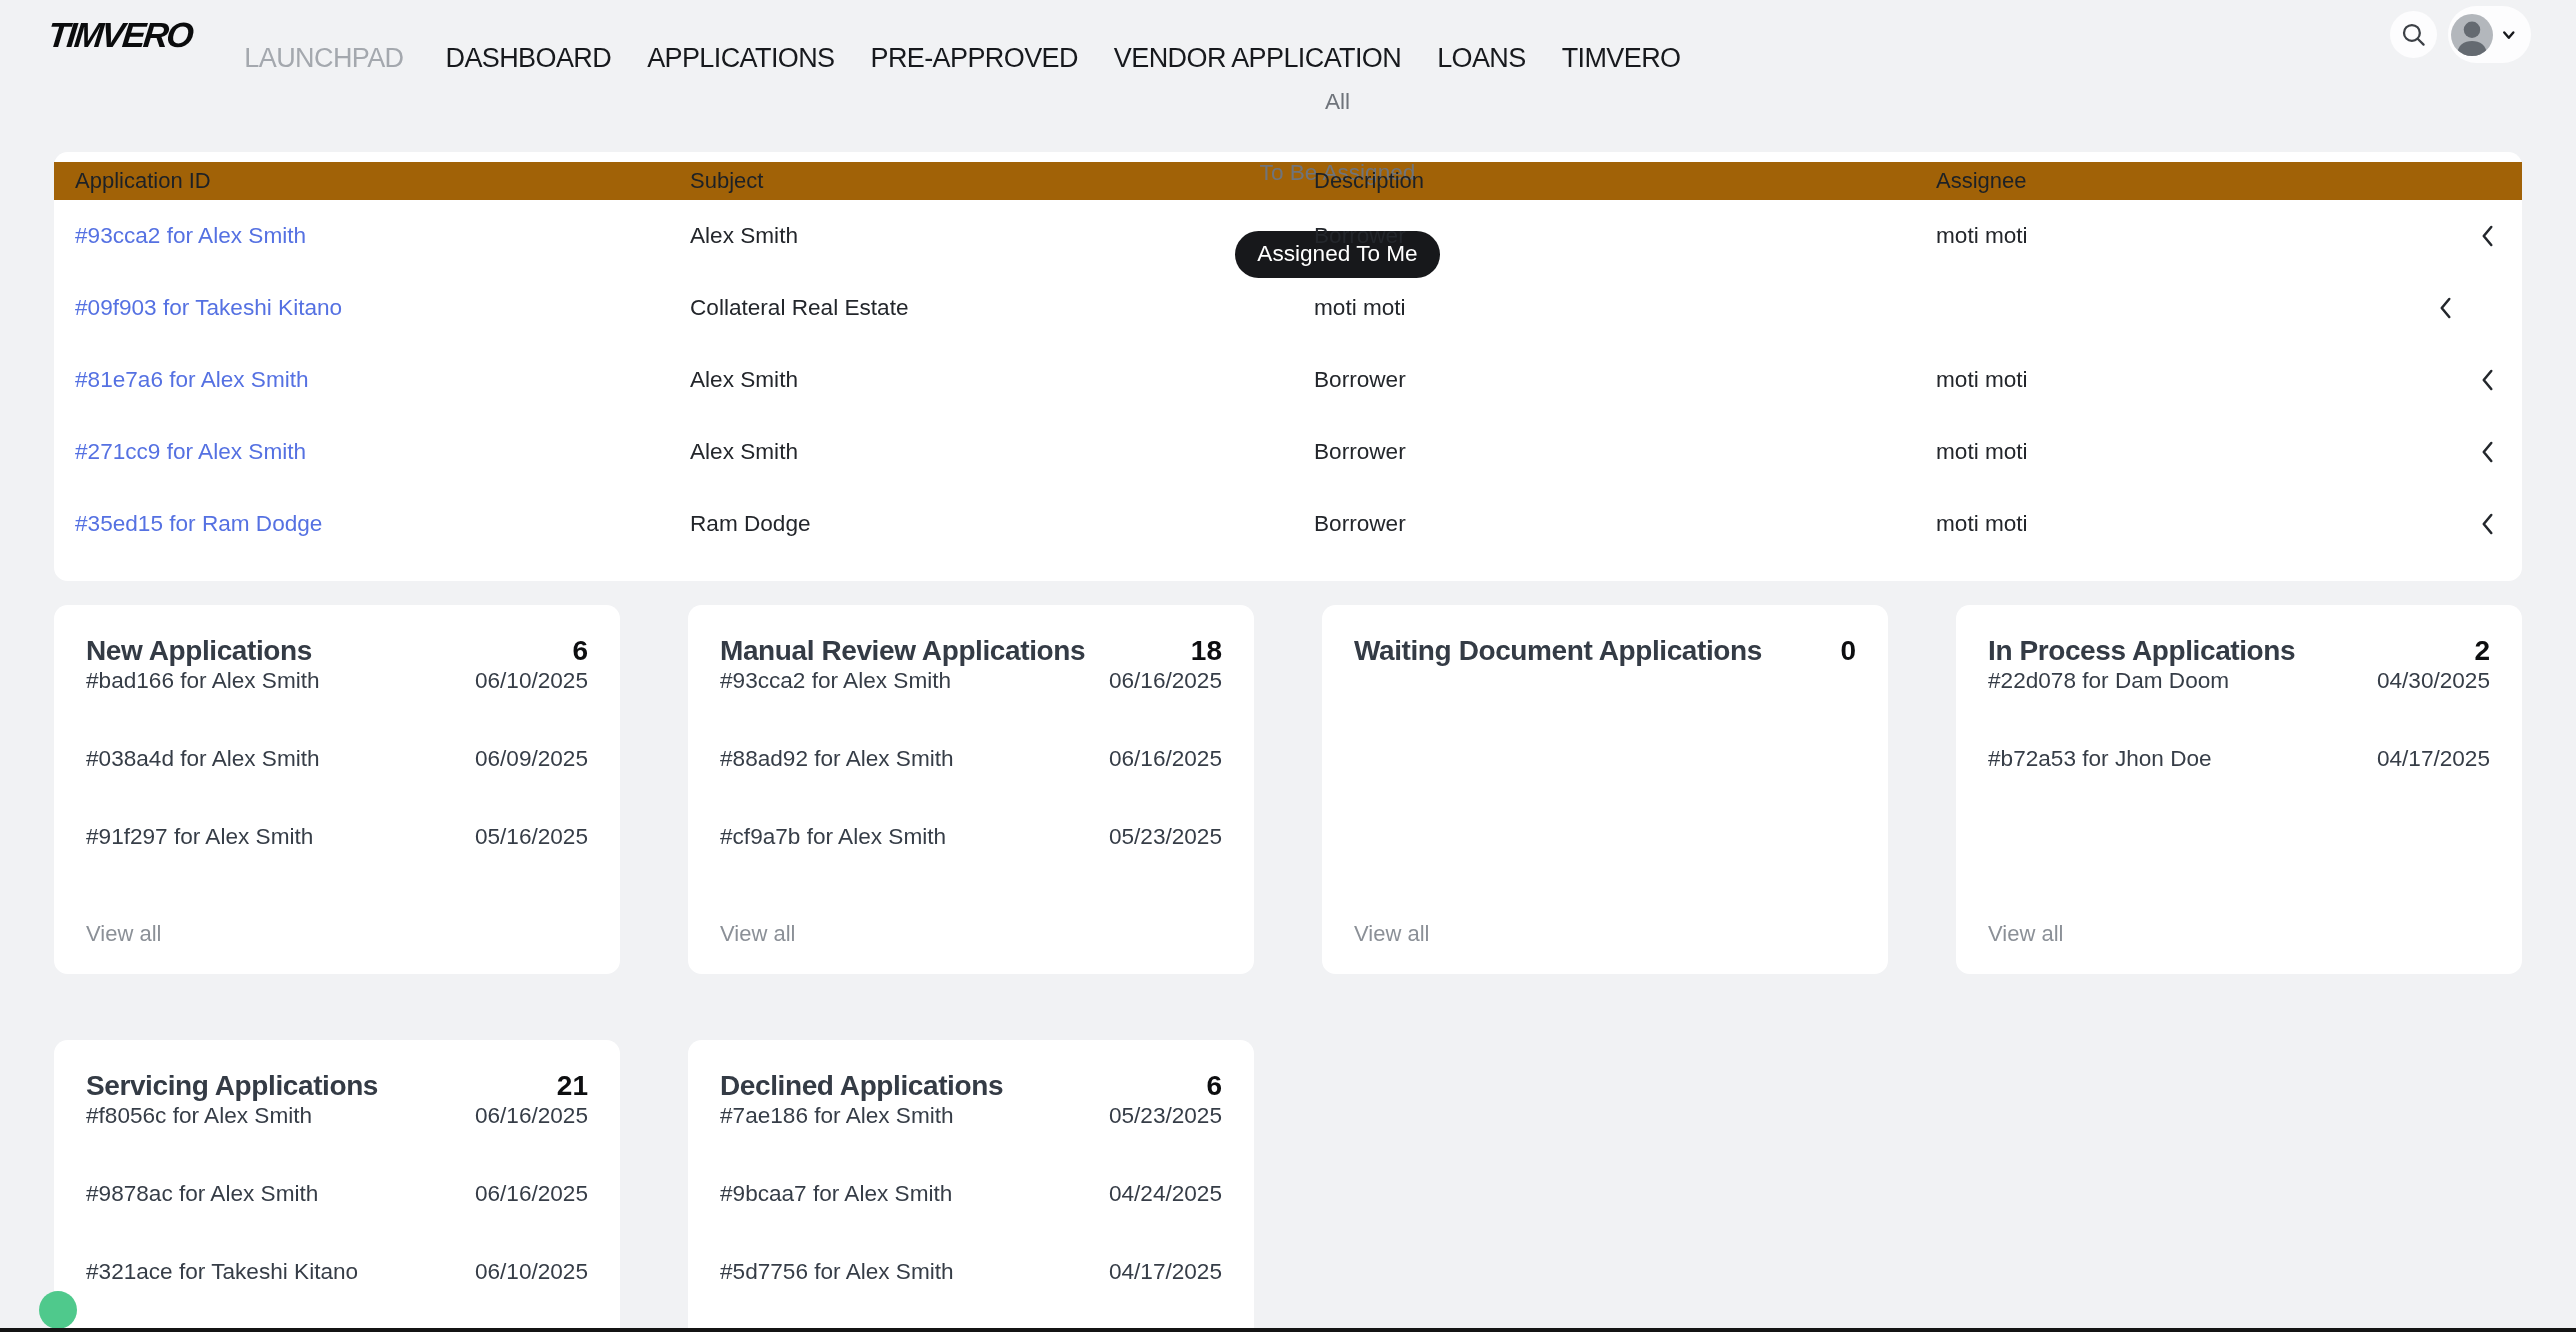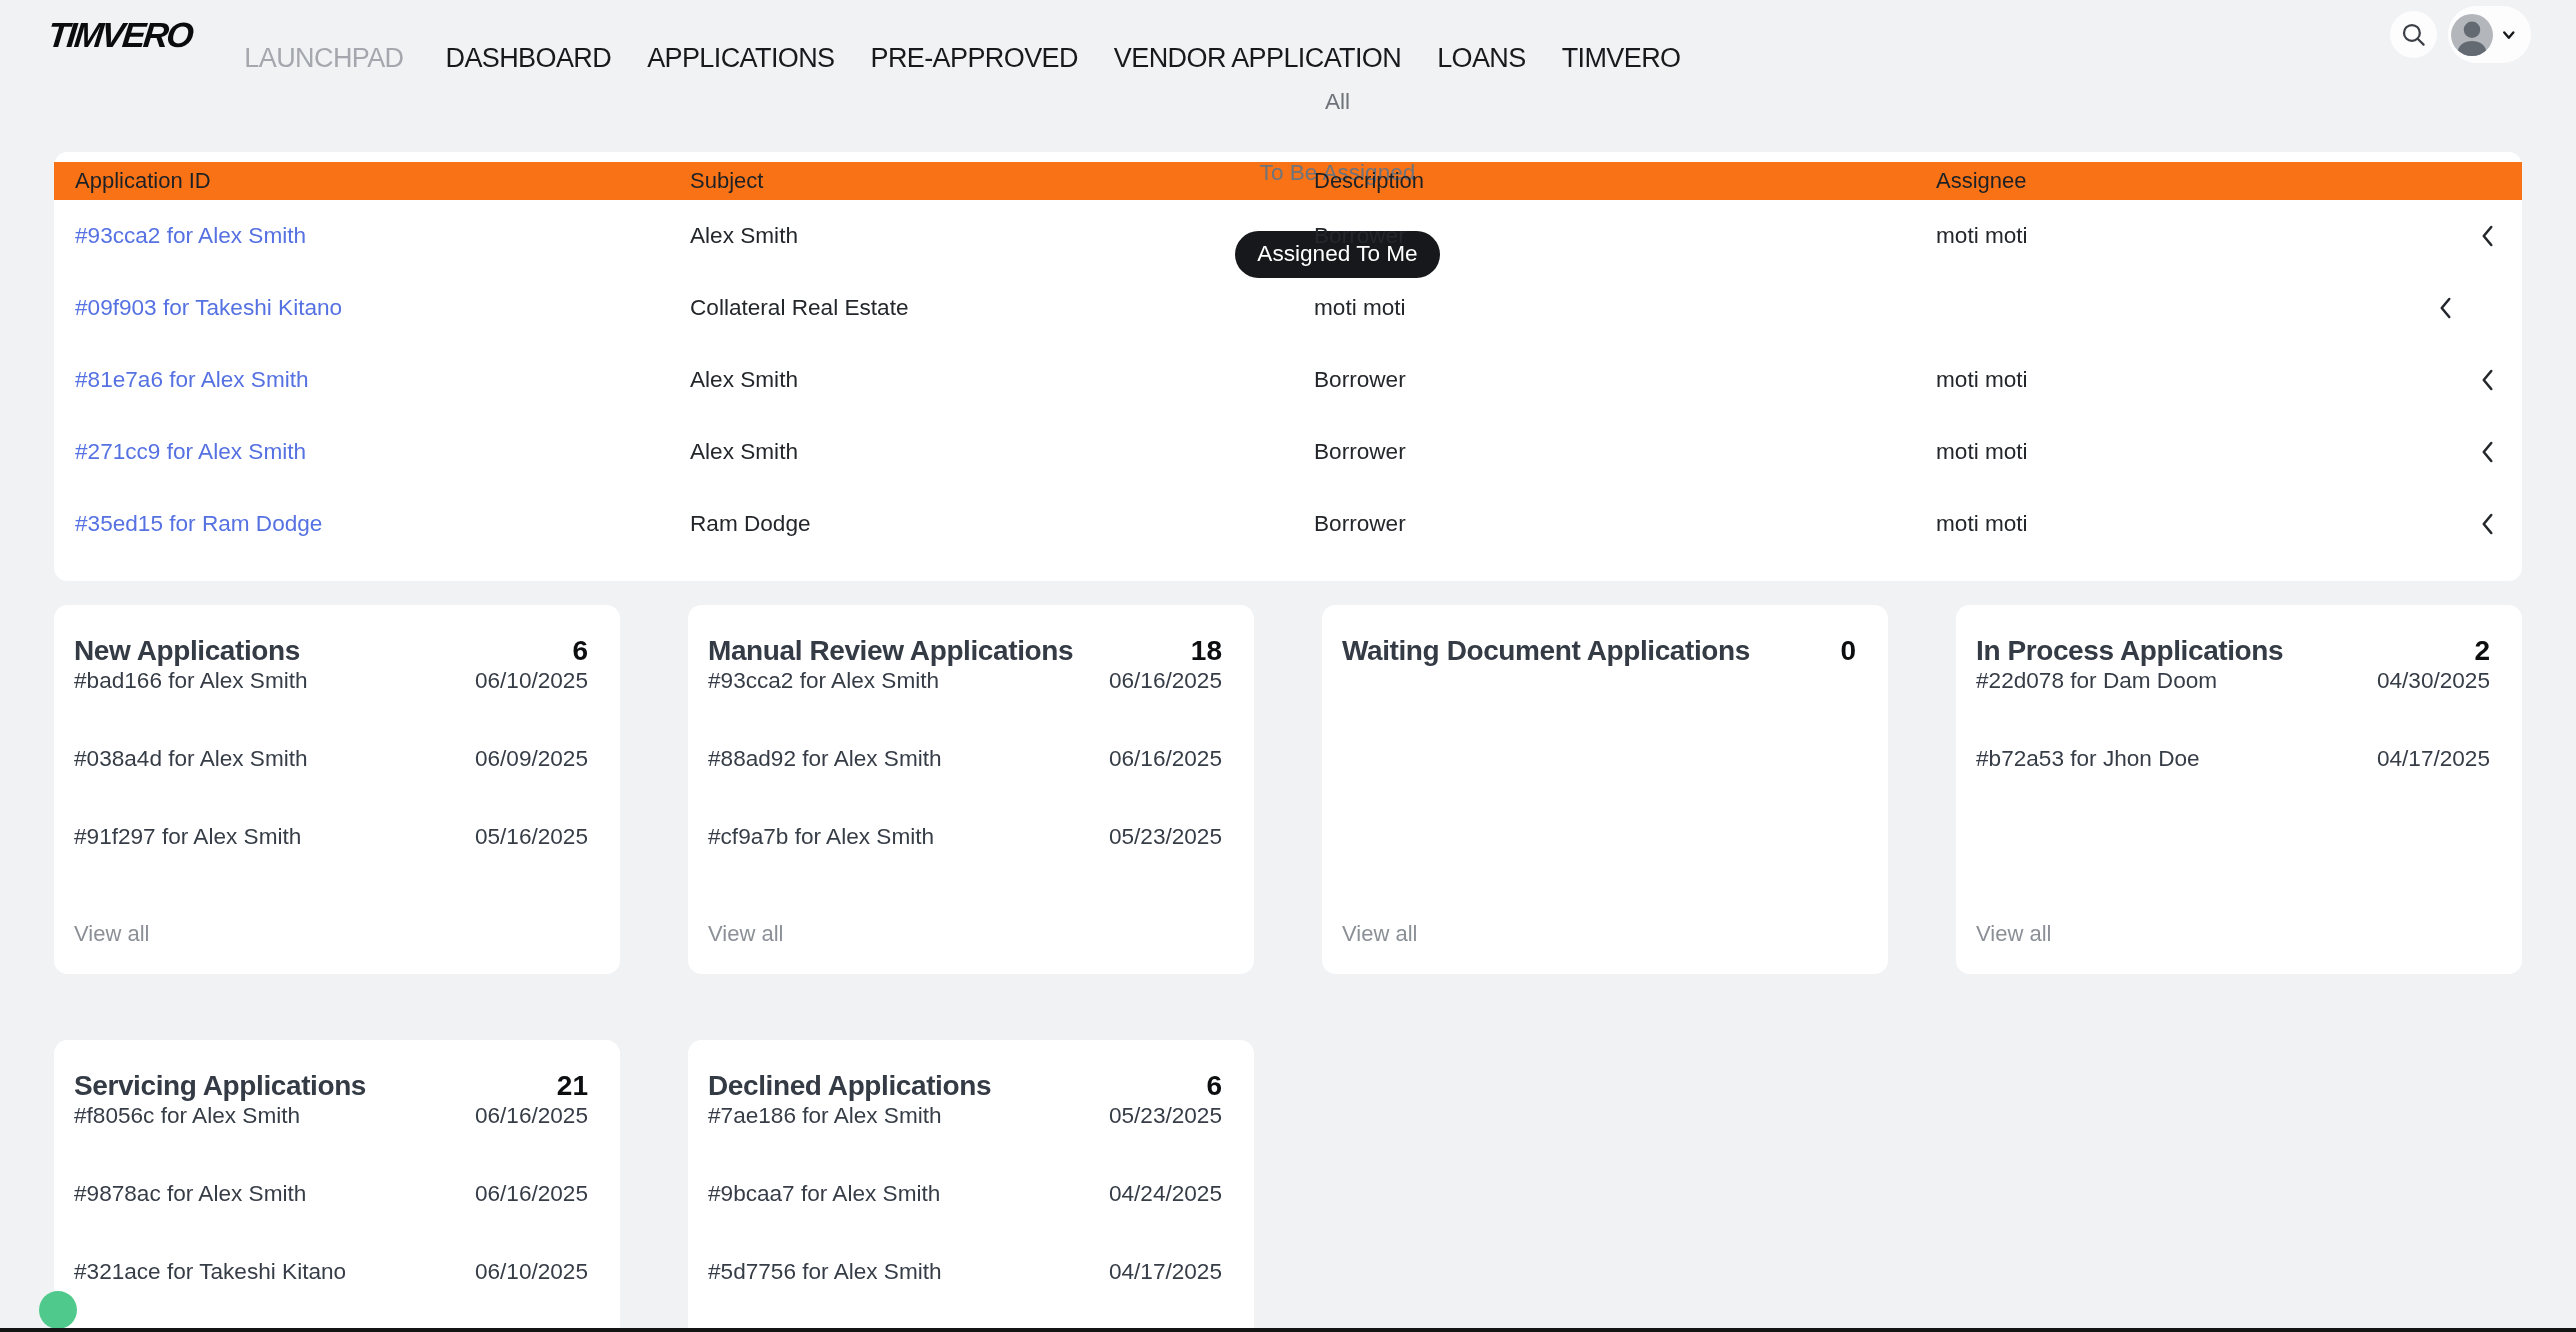--- a/index.html
+++ b/index.html
@@ -63,40 +63,40 @@
     background: #ffffff; border-radius: 13.6px;
     padding: 10.5px 0 21px 0; box-sizing: border-box;
   }
   .thead, .trow {
     display: grid;
     grid-template-columns: 615px 624px 622px 1fr 42px;
     align-items: center;
     padding: 0 27px 0 21px;
   }
   .thead {
-    height: 38px; background: #f97316;
+    height: 38px; background: #a16207;
     font-size: 22px; color: #1d2126;
   }
   .trow { height: 72px; font-size: 22.6px; color: #23262b; }
   .app-link { color: #5571e2; text-decoration: none; cursor: pointer; }
   .cell { white-space: nowrap; overflow: hidden; text-overflow: ellipsis; }
   .chev-btn {
     background: none; border: none; padding: 0; cursor: pointer;
     justify-self: end; display: flex; align-items: center;
   }
 
   
   .cards-grid {
     margin: 24px 54px 0 54px;
     display: grid; grid-template-columns: repeat(4, 1fr);
     gap: 66px 68px; grid-auto-rows: 369px;
   }
   .card {
     background: #ffffff; border-radius: 13.6px;
-    padding: 30px 32px 27px 20px; box-sizing: border-box;
+    padding: 30px 32px 27px 32px; box-sizing: border-box;
     display: flex; flex-direction: column;
   }
   .card-head {
     display: flex; justify-content: space-between; align-items: baseline;
   }
   .card-title {
     font-size: 28px; font-weight: 700; color: #343b45; letter-spacing: -0.4px;
   }
   .card-count { font-size: 28px; font-weight: 700; color: #0d0e10; }
   .card-item {

